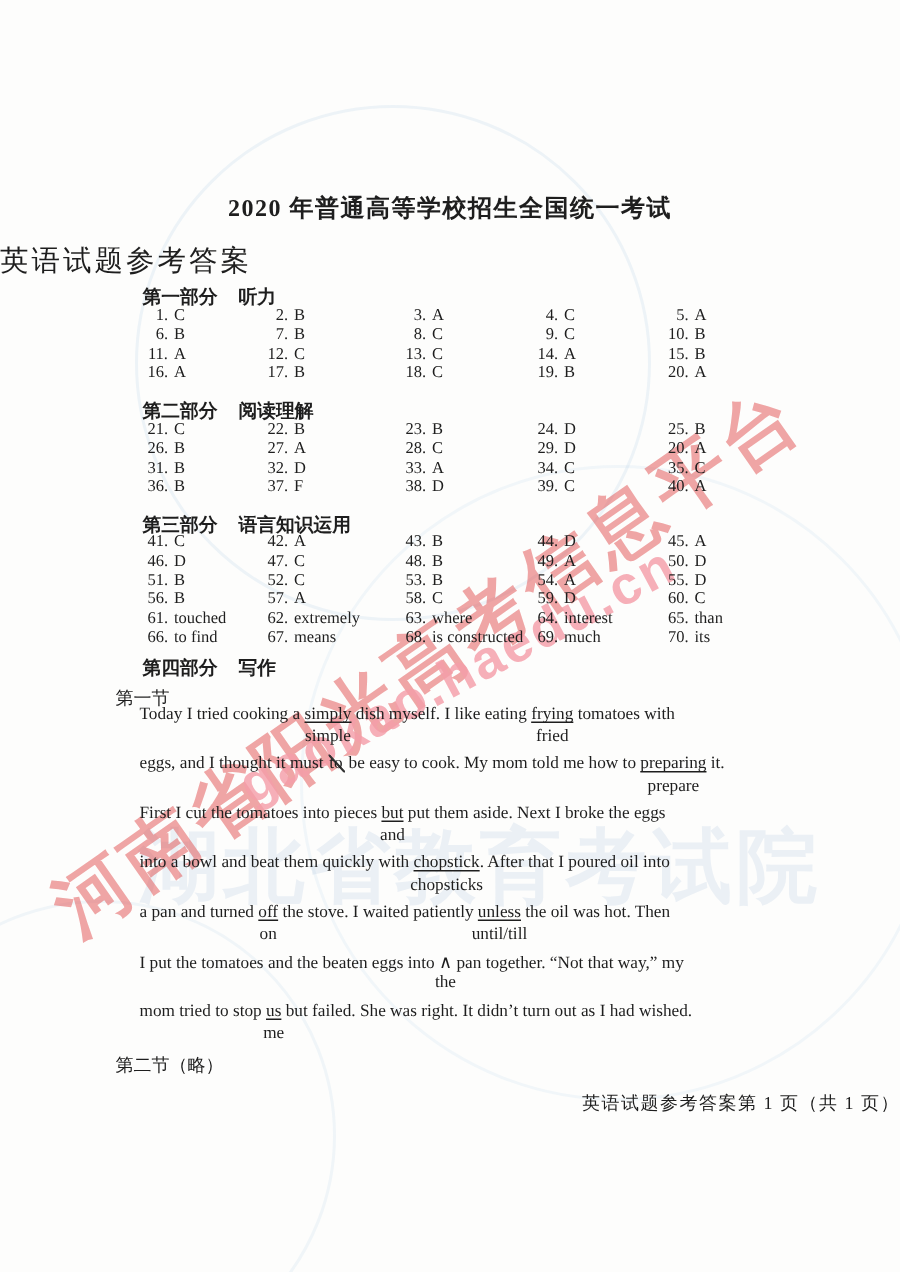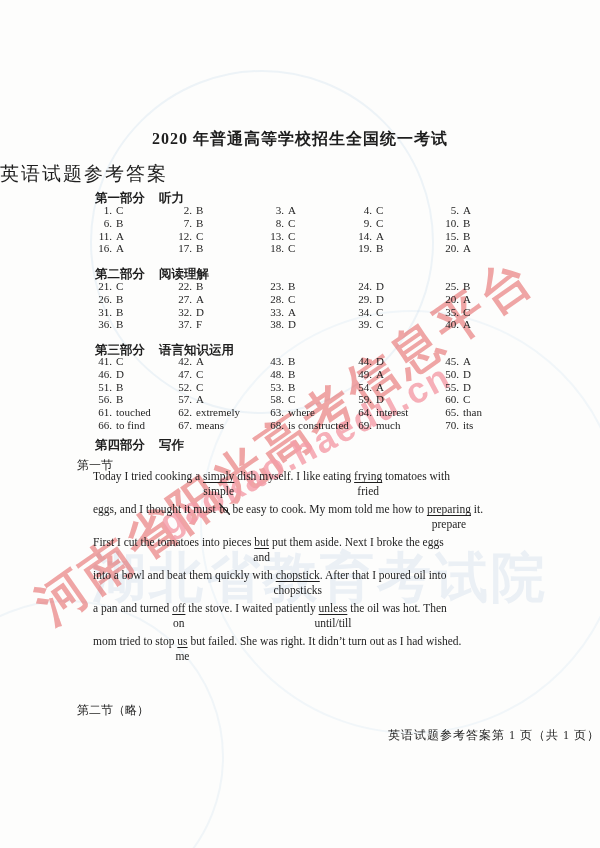--- a/index.html
+++ b/index.html
@@ -190,20 +190,21 @@
   </div>
 
   <div class="sub-sec ss1">第一节</div>
 
   <div class="writing">
     <div class="wline"><span>Today I tried cooking a </span><span class="err">simply<span class="fix">simple</span></span><span> dish myself. I like eating </span><span class="err">frying<span class="fix">fried</span></span><span> tomatoes with</span></div>
     <div class="wline"><span>eggs, and I thought it must </span><span class="del">to</span><span> be easy to cook. My mom told me how to </span><span class="err">preparing<span class="fix">prepare</span></span><span> it.</span></div>
     <div class="wline"><span>First I cut the tomatoes into pieces </span><span class="err">but<span class="fix">and</span></span><span> put them aside. Next I broke the eggs</span></div>
     <div class="wline"><span>into a bowl and beat them quickly with </span><span class="err">chopstick<span class="fix">chopsticks</span></span><span>. After that I poured oil into</span></div>
     <div class="wline"><span>a pan and turned </span><span class="err">off<span class="fix">on</span></span><span> the stove. I waited patiently </span><span class="err">unless<span class="fix">until/till</span></span><span> the oil was hot. Then</span></div>
+    <div class="wline"><span>I put the tomatoes and the beaten eggs into </span><span class="caret">∧<span class="fix">the</span></span><span> pan together. “Not that way,” my</span></div>
     <div class="wline"><span>mom tried to stop </span><span class="err">us<span class="fix">me</span></span><span> but failed. She was right. It didn’t turn out as I had wished.</span></div>
   </div>
 
   <div class="sub-sec ss2">第二节（略）</div>
 
   <div class="footer">英语试题参考答案第 1 页（共 1 页）</div>
 
 </div>
 
 </body></html>

